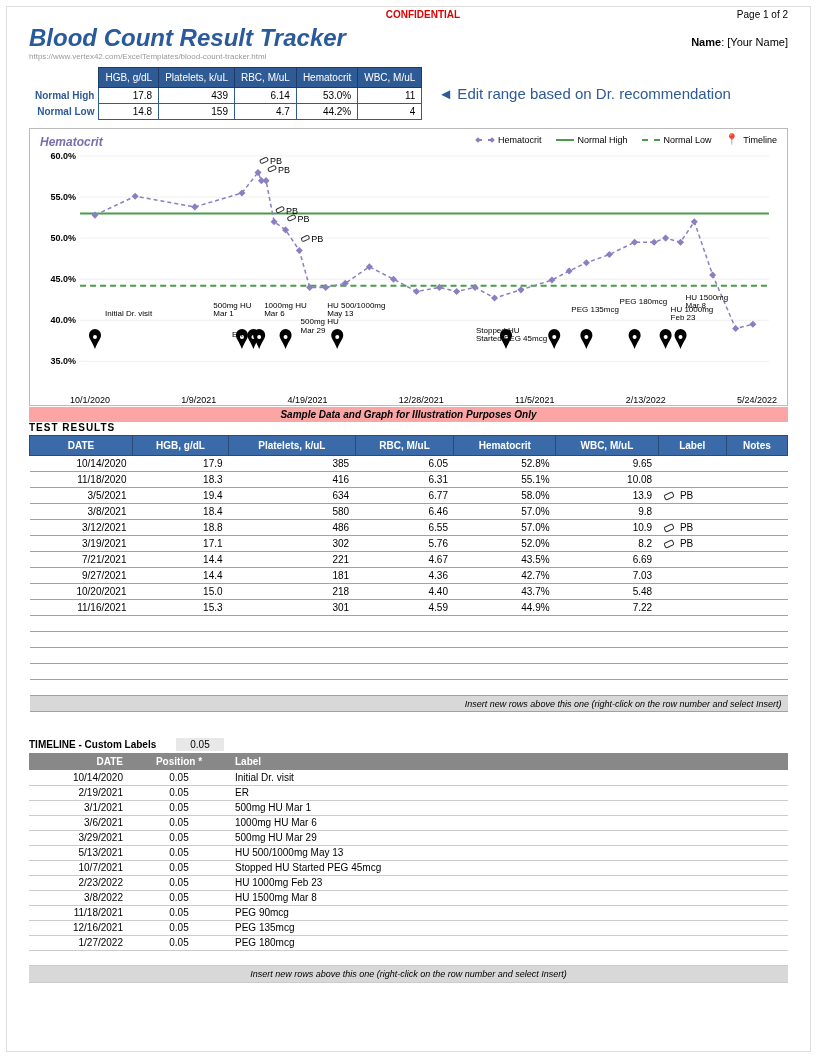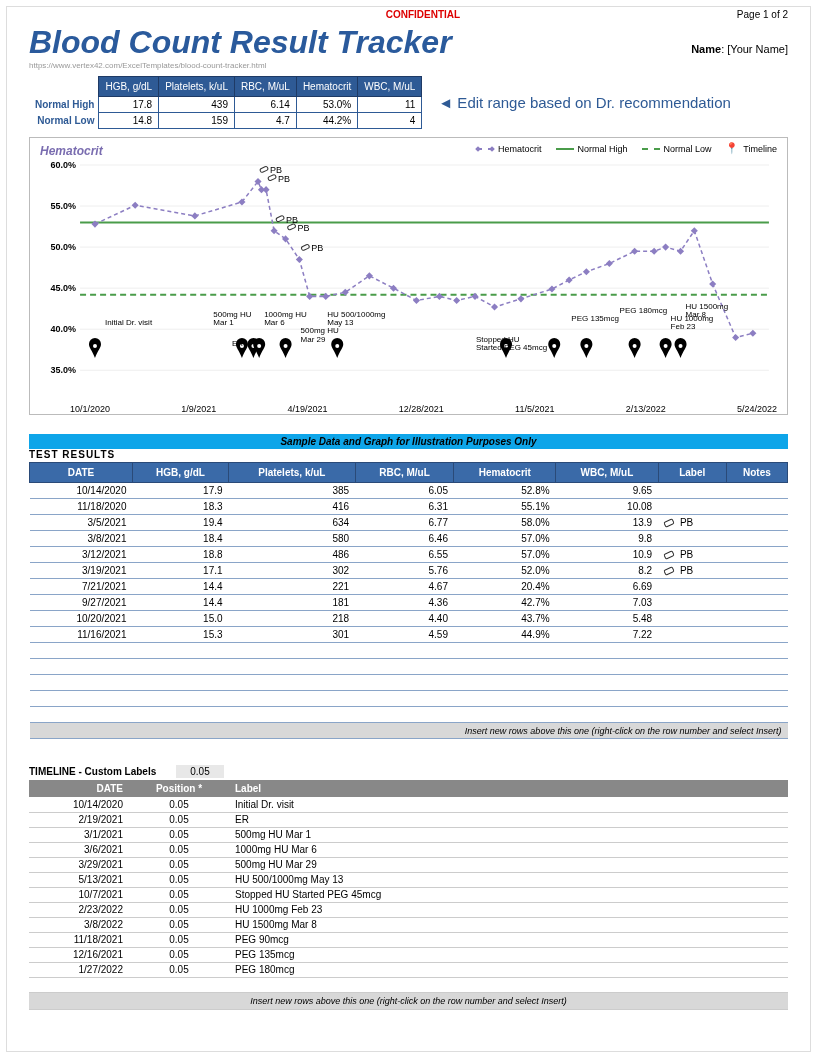--- a/index.html
+++ b/index.html
@@ -2,42 +2,42 @@
 <html><head>
 <meta charset="utf-8">
 <style>
   * { box-sizing: border-box; }
   body { margin: 0; padding: 0; font-family: Arial, sans-serif; background: #fff; width: 817px; }
   .page { border: 1px solid #ddd; margin: 6px; padding: 2px 22px; width: 805px; height: 1046px; position: relative; }
   .header-row { display: flex; justify-content: space-between; font-size: 10px; margin-bottom: 4px; }
   .confidential { color: #d00; font-weight: bold; text-align: center; flex: 1; }
   .page-num { font-size: 10px; }
   .title-row { display: flex; justify-content: space-between; align-items: baseline; }
-  .title { color: #2a5a9c; font-size: 32px; font-weight: bold; font-style: italic; }
+  .title { color: #2a5a9c; font-size: 24px; font-weight: bold; font-style: italic; }
   .name-field { font-size: 11px; }
   .name-field b { font-weight: bold; }
   .url { font-size: 8px; color: #999; margin-bottom: 6px; }
   .ranges-wrap { display: flex; align-items: center; }
   table.ranges { border-collapse: collapse; font-size: 10px; }
   table.ranges th { background: #2e5a95; color: #fff; padding: 4px 6px; text-align: center; font-weight: normal; border: 1px solid #1e3a65; }
   table.ranges td { border: 1px solid #2e5a95; padding: 2px 6px; text-align: right; }
   table.ranges td.label { color: #2e5a95; font-weight: bold; text-align: right; border: none; padding-right: 4px; }
   .range-note { font-size: 15px; color: #2e5a95; margin-left: 16px; }
   .chart-box { border: 1px solid #bbb; margin-top: 8px; height: 278px; position: relative; font-size: 9px; }
   .chart-title { position: absolute; top: 6px; left: 10px; color: #7a6db0; font-weight: bold; font-style: italic; font-size: 12px; }
   .legend { position: absolute; top: 4px; right: 10px; font-size: 9px; display: flex; gap: 14px; align-items: center; }
   .leg-item { display: flex; align-items: center; gap: 4px; }
   .leg-dash { width: 18px; border-top: 2px dashed #8c7ec2; position: relative; }
   .leg-dash::before, .leg-dash::after { content:''; width:4px; height:4px; background:#8c7ec2; transform:rotate(45deg); position:absolute; top:-3px; }
   .leg-dash::before { left:0; } .leg-dash::after { right:0; }
   .leg-solid { width: 18px; border-top: 2px solid #4a9c4a; }
   .leg-dashed { width: 18px; border-top: 2px dashed #4a9c4a; }
   .leg-pin { font-size: 11px; }
   .chart-svg { position: absolute; top: 22px; left: 8px; right: 8px; bottom: 22px; }
-  .sample-note { background: #0ea5e9; font-style: italic; font-weight: bold; font-size: 10px; text-align: center; padding: 2px; margin-top: 19px; }
+  .sample-note { background: #fca5a5; font-style: italic; font-weight: bold; font-size: 10px; text-align: center; padding: 2px; margin-top: 1px; }
   .section-title { font-weight: bold; font-size: 10px; letter-spacing: 1px; margin-top: 0; }
   table.results { border-collapse: collapse; width: 100%; font-size: 10px; margin-top: 2px; }
   table.results th { background: #3a6aa8; color: #fff; padding: 4px 4px; text-align: center; font-weight: bold; border: 1px solid #2a4a78; }
   table.results td { border-bottom: 1px solid #8aa5c8; padding: 1px 6px; text-align: right; height: 16px; }
   table.results td.label-cell { text-align: left; }
   table.results td.notes-cell { text-align: left; }
   .empty-row td { height: 16px; }
   .insert-row td { background: #d8d8d8; font-style: italic; text-align: center; font-size: 9px; padding: 3px; border: none; }
   .timeline-title { font-weight: bold; font-size: 10px; margin-top: 26px; display: flex; align-items: center; gap: 20px; }
   .timeline-val { background: #e8e8e8; padding: 1px 14px; font-weight: normal; }
@@ -307,21 +307,21 @@
           <td>52.0%</td>
           <td>8.2</td>
           <td class="label-cell"><span class="pb-icon"></span> PB</td>
           <td class="notes-cell"></td>
         </tr>
         <tr>
           <td>7/21/2021</td>
           <td>14.4</td>
           <td>221</td>
           <td>4.67</td>
-          <td>20.4%</td>
+          <td>43.5%</td>
           <td>6.69</td>
           <td class="label-cell"></td>
           <td class="notes-cell"></td>
         </tr>
         <tr>
           <td>9/27/2021</td>
           <td>14.4</td>
           <td>181</td>
           <td>4.36</td>
           <td>42.7%</td>

